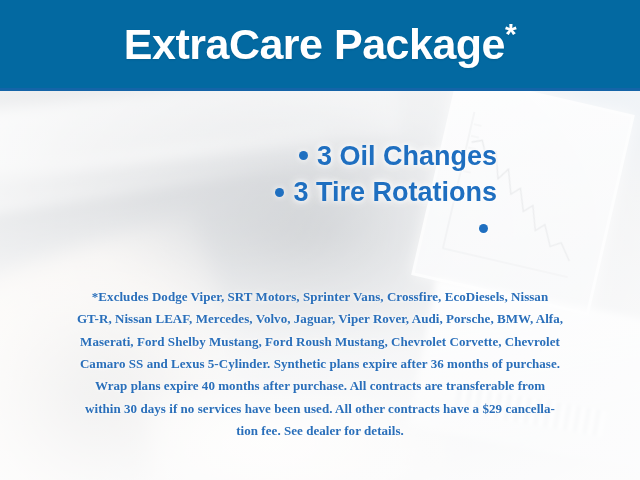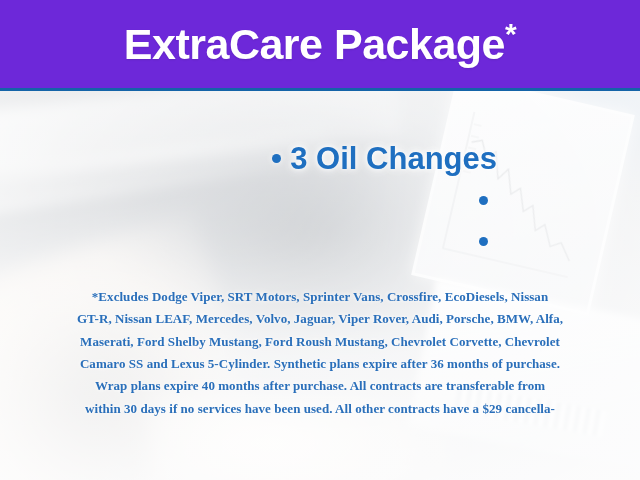--- a/index.html
+++ b/index.html
@@ -145,21 +145,21 @@
     inset: 0;
     background: radial-gradient(ellipse at 52% 48%, rgba(255,255,255,0.30) 0%, rgba(255,255,255,0.55) 70%, rgba(255,255,255,0.68) 100%);
   }
 
   
   .banner {
     position: absolute;
     left: 0; top: 0;
     width: 640px;
     height: 88px;
-    background: #6d28d9;
+    background: #0369a1;
     border-bottom: 3px solid #1464a8;
     display: flex;
     align-items: center;
     justify-content: center;
     z-index: 5;
   }
   .banner-title {
     font-size: 43px;
     font-weight: bold;
     color: #ffffff;
@@ -177,21 +177,21 @@
   
   .benefits {
     position: absolute;
     left: 0; top: 138px;
     width: 497px;
     z-index: 4;
     text-align: right;
   }
   .benefit-row {
     display: block;
-    font-size: 31px;
+    font-size: 27px;
     font-weight: bold;
     color: #1f6fc0;
     line-height: 1.34;
     white-space: nowrap;
     text-shadow:
       0 0 5px rgba(255,255,255,0.95),
       0 0 10px rgba(255,255,255,0.85),
       0 0 16px rgba(255,255,255,0.6);
   }
   .benefit-row .dot {
@@ -260,26 +260,27 @@
     <div class="photo-wash"></div>
     <div class="photo-wash2"></div>
   </div>
 
   <div class="banner">
     <div class="banner-title"><span>ExtraCare Package</span><span class="star">*</span></div>
   </div>
 
   <div class="benefits">
     <span class="benefit-row"><span class="dot"></span><span>3 Oil Changes</span></span>
-    <span class="benefit-row"><span class="dot"></span></span>
+    <span class="benefit-row"><span class="dot"></span><span>3 Tire Rotations</span></span>
     <span class="benefit-row"><span class="dot"></span></span>
   </div>
 
   <div class="disclaimer">
     <span class="disclaimer-line">*Excludes Dodge Viper, SRT Motors, Sprinter Vans, Crossfire, EcoDiesels, Nissan</span>
     <span class="disclaimer-line">GT-R, Nissan LEAF, Mercedes, Volvo, Jaguar, Viper Rover, Audi, Porsche, BMW, Alfa,</span>
     <span class="disclaimer-line">Maserati, Ford Shelby Mustang, Ford Roush Mustang, Chevrolet Corvette, Chevrolet</span>
     <span class="disclaimer-line">Camaro SS and Lexus 5-Cylinder. Synthetic plans expire after 36 months of purchase.</span>
     <span class="disclaimer-line">Wrap plans expire 40 months after purchase. All contracts are transferable from</span>
     <span class="disclaimer-line">within 30 days if no services have been used. All other contracts have a $29 cancella-</span>
+    <span class="disclaimer-line">tion fee. See dealer for details.</span>
   </div>
 
 </div>
 
 </body></html>

